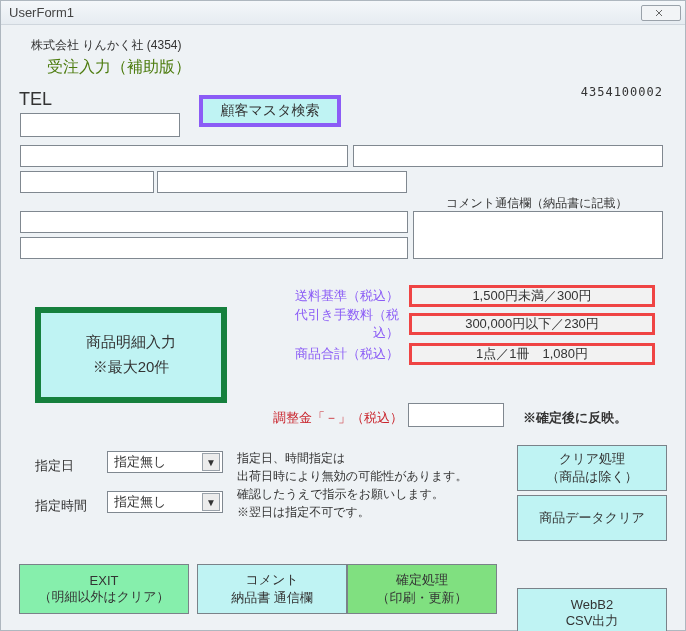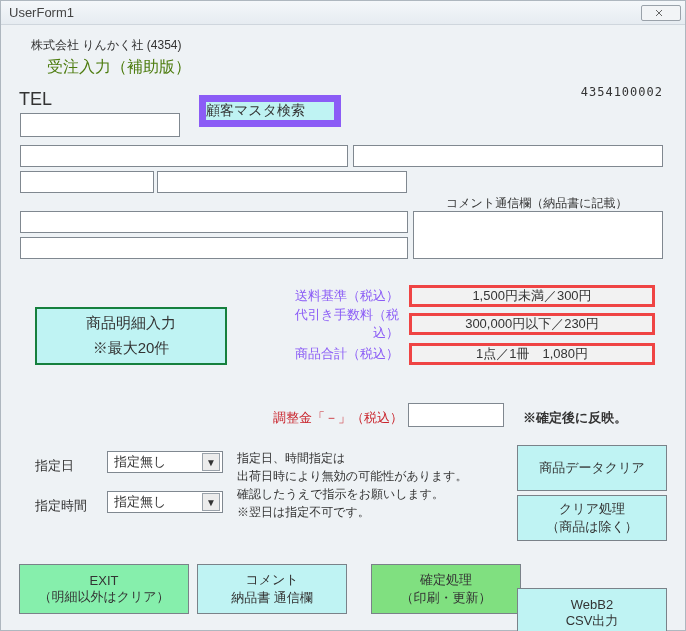--- a/index.html
+++ b/index.html
@@ -39,39 +39,39 @@
     color:#555;
     background:#f2f4f6;
   }
   .content { position:absolute; top:24px; left:0; right:0; bottom:0; }
   .company { position:absolute; left:30px; top:12px; font-size:12px; color:#333;}
   .pagetitle { position:absolute; left:46px; top:32px; font-size:16px; color:#4d7c0f;}
   .tel-label { position:absolute; left:18px; top:64px; font-size:18px;}
   .serial { position:absolute; right:22px; top:60px; font-size:12px; color:#333; font-family:Consolas,monospace; letter-spacing:1px;}
   .searchbtn {
     position:absolute; left:198px; top:70px; width:142px; height:32px;
-    background:#bff3f3; border:7px solid #8b5cf6; font-size:14px;
-    display:flex;align-items:center;cursor:pointer;
+    background:#bff3f3; border:4px solid #8b5cf6; font-size:14px;
+    display:flex;align-items:center;justify-content:center; cursor:pointer;
   }
   .fld {
     position:absolute; background:#fff; border:1px solid #808890;
   }
   .tel-input { left:19px; top:88px; width:160px; height:24px; }
   .row1a { left:19px; top:120px; width:328px; height:22px; }
   .row1b { left:352px; top:120px; width:310px; height:22px; }
   .row2a { left:19px; top:146px; width:134px; height:22px; }
   .row2b { left:156px; top:146px; width:250px; height:22px; }
   .comment-label { position:absolute; left:445px; top:170px; font-size:12px; }
   .row3a { left:19px; top:186px; width:388px; height:22px; }
   .row3b { left:19px; top:212px; width:388px; height:22px; }
   .commentbox { left:412px; top:186px; width:250px; height:48px; }
 
   .bigbtn-left {
-    position:absolute; left:34px; top:282px; width:192px; height:58px;
-    background:#bff3f3; border:2px solid #15803d; cursor:pointer;
+    position:absolute; left:34px; top:282px; width:192px; height:96px;
+    background:#bff3f3; border:6px solid #15803d; cursor:pointer;
     display:flex;flex-direction:column;align-items:center;justify-content:center;gap:6px;
     font-size:15px;
   }
   .sumrow { position:absolute; left:268px; height:22px; display:flex; align-items:center; }
   .sumlabel { width:130px; text-align:right; font-size:13px; color:#8b5cf6;}
   .sumval {
     width:246px; height:22px; margin-left:10px;
     background:#f2f2f2; border:3px solid #ef4444;
     display:flex;align-items:center;justify-content:center; font-size:13px;
   }
@@ -101,21 +101,21 @@
   }
   .rightbtn + .rightbtn { margin-top:4px; }
 
   .bottomrow { position:absolute; left:18px; bottom:16px; right:18px; display:flex; }
   .bottombtn {
     height:50px; border:1px solid #7a8289; display:flex;flex-direction:column;
     align-items:center;justify-content:center; font-size:13px; cursor:pointer;
   }
   .bb-exit { width:170px; background:#86efac; }
   .bb-comment { width:150px; background:#bff3f3; margin-left:8px;}
-  .bb-confirm { width:150px; background:#80e080; margin-left:24px;}
+  .bb-confirm { width:150px; background:#80e080; margin-left:0;}
   .bb-csv { width:150px; background:#bff3f3; margin-left:8px; position:absolute; right:0;margin-top:24px; }
 </style>
 </head>
 <body>
 
 <div class="window">
   <div class="titlebar">
     <span>UserForm1</span>
     <div class="closebox">
       <svg width="14" height="8">
@@ -181,25 +181,25 @@
 
     <div class="notes">
       <div>指定日、時間指定は</div>
       <div>出荷日時により無効の可能性があります。</div>
       <div>確認したうえで指示をお願いします。</div>
       <div>※翌日は指定不可です。</div>
     </div>
 
     <div class="rightbtns">
       <div class="rightbtn">
-        <span>商品データクリア</span>
-      </div>
-      <div class="rightbtn">
         <span>クリア処理</span>
         <span>（商品は除く）</span>
+      </div>
+      <div class="rightbtn">
+        <span>商品データクリア</span>
       </div>
     </div>
 
     <div class="bottomrow">
       <div class="bottombtn bb-exit">
         <span>EXIT</span>
         <span>（明細以外はクリア）</span>
       </div>
       <div class="bottombtn bb-comment">
         <span>コメント</span>

